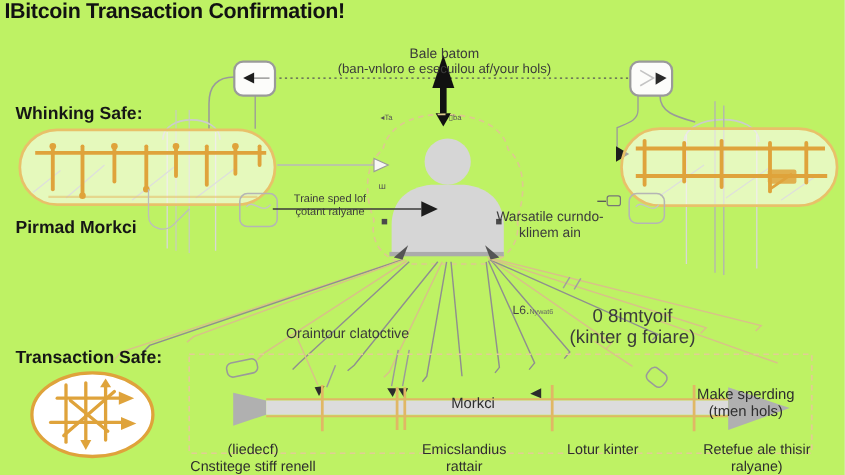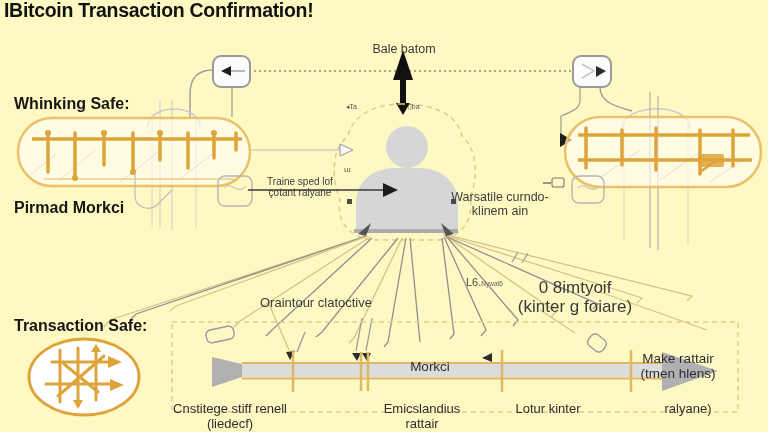--- a/index.html
+++ b/index.html
@@ -1,16 +1,16 @@
 <!DOCTYPE html>
 <html><head>
 <meta charset="utf-8">
 <style>
   html,body{margin:0;padding:0;background:#e8e8e8;}
-  #stage{position:relative;width:768px;height:432px;background:#fef9c3;overflow:hidden;
+  #stage{position:relative;width:768px;height:432px;background:#bef264;overflow:hidden;
          font-family:"Liberation Sans",sans-serif;color:#222;}
   .lbl{position:absolute;line-height:1.12;color:#333;}
   .bold{font-weight:700;color:#161616;}
   .ctr{text-align:center;margin-top:21px;}
   #title{left:4px;top:0px;font-size:19.5px;font-weight:700;letter-spacing:-0.3px;color:#121212;}
   #top-note{left:283px;top:21px;width:242px;font-size:12px;color:#3a3a3a;}
   #top-note .l1{font-size:12.5px;}
   #whinking{left:14px;top:95px;font-size:16px;}
   #pirmad{left:14px;top:199px;font-size:16px;}
   #transaction{left:14px;top:317px;font-size:16px;}
@@ -205,20 +205,21 @@
       <polygon points="110,379 124,385 110,391" fill="#dfa33b"></polygon>
       <polygon points="73,400 83,400 78,409" fill="#dfa33b"></polygon>
       <polygon points="91,352 101,352 96,344" fill="#dfa33b"></polygon>
     </g>
   </svg>
 
   <div id="title" class="lbl">IBitcoin Transaction Confirmation!</div>
 
   <div id="top-note" class="lbl ctr">
     <div class="l1">Bale batom</div>
+    <div>(ban-vnloro e esecuilou af/your hols)</div>
   </div>
 
   <div id="whinking" class="lbl bold">Whinking Safe:</div>
   <div id="pirmad" class="lbl bold">Pirmad Morkci</div>
   <div id="transaction" class="lbl bold">Transaction Safe:</div>
 
   <div id="train-note" class="lbl ctr">
     <div>Traine sped lof</div>
     <div>çotant ralyane</div>
   </div>
@@ -233,27 +234,28 @@
 
   <div id="oraintour" class="lbl ctr">Oraintour clatoctive</div>
   <div id="l6" class="lbl"><span>L6.</span><span class="sub">Nywat6</span></div>
   <div id="bimty" class="lbl ctr">
     <div>0 8imtyoif</div>
     <div>(kinter g foiare)</div>
   </div>
 
   <div id="tl-local" class="lbl ctr tl-above">Morkci</div>
   <div id="tl-make" class="lbl ctr tl-above">
-    <div>Make rattair</div>
-    <div>(tmen hlens)</div>
+    <div>Make sperding</div>
+    <div>(tmen hols)</div>
   </div>
 
   <div id="tl-cnst" class="lbl ctr tl-below">
+    <div>(liedecf)</div>
     <div>Cnstitege stiff renell</div>
-    <div>(liedecf)</div>
   </div>
   <div id="tl-emic" class="lbl ctr tl-below">Emicslandius rattair</div>
   <div id="tl-lotur" class="lbl ctr tl-below">Lotur kinter</div>
   <div id="tl-rete" class="lbl ctr tl-below">
+    <div>Retefue ale thisir</div>
     <div>ralyane)</div>
   </div>
 
 </div>
 
 </body></html>

